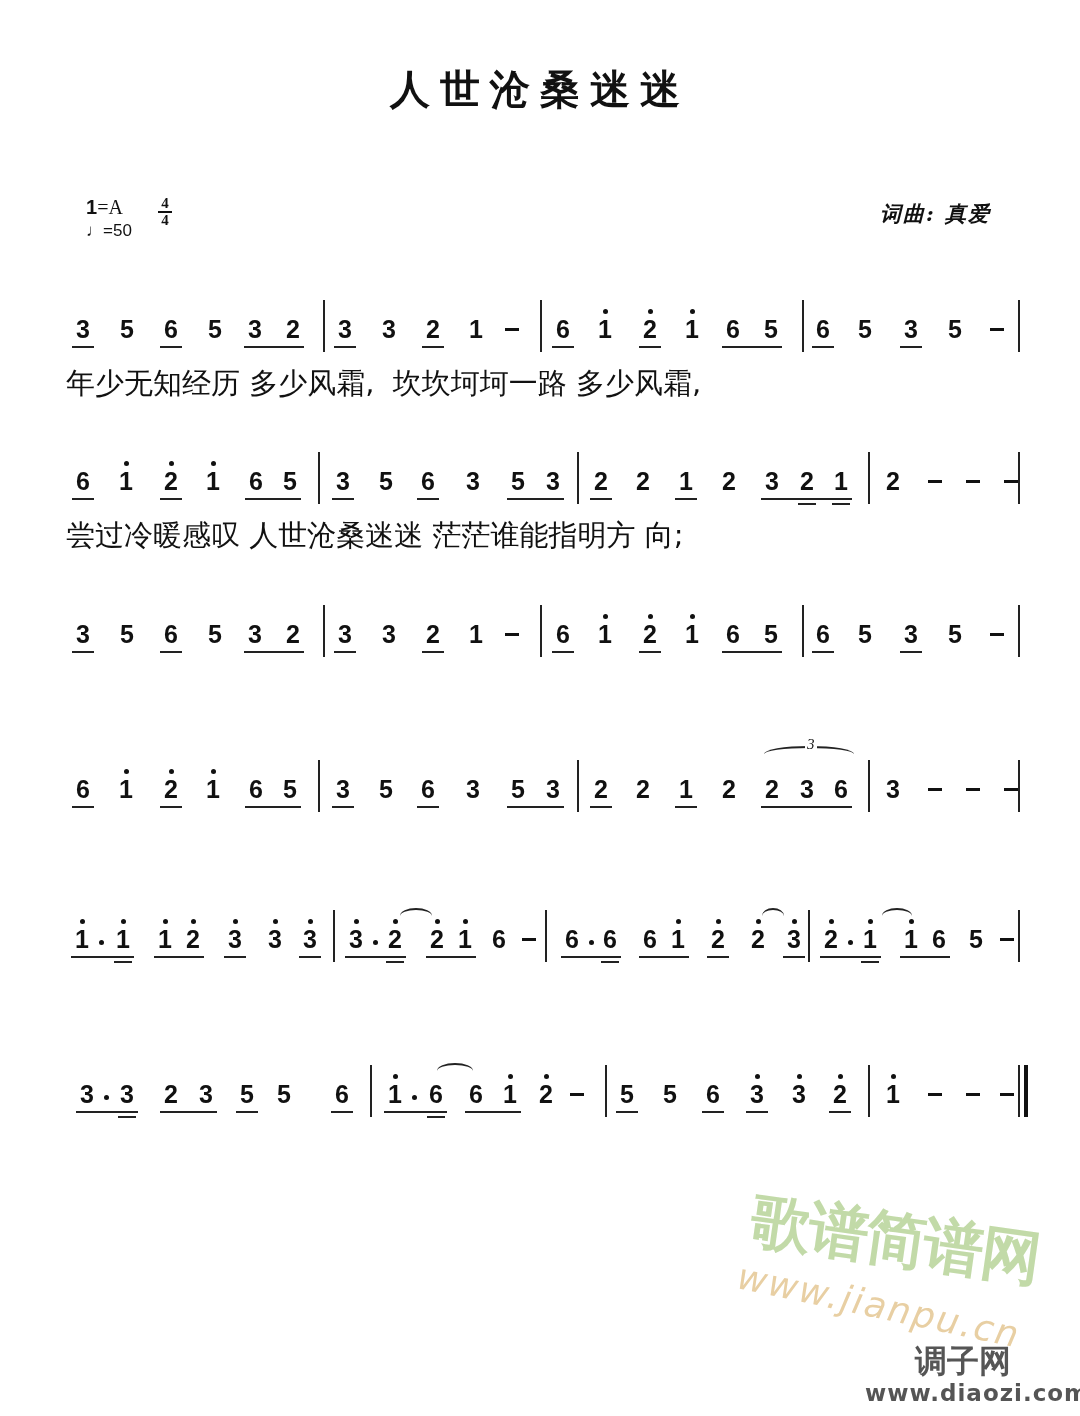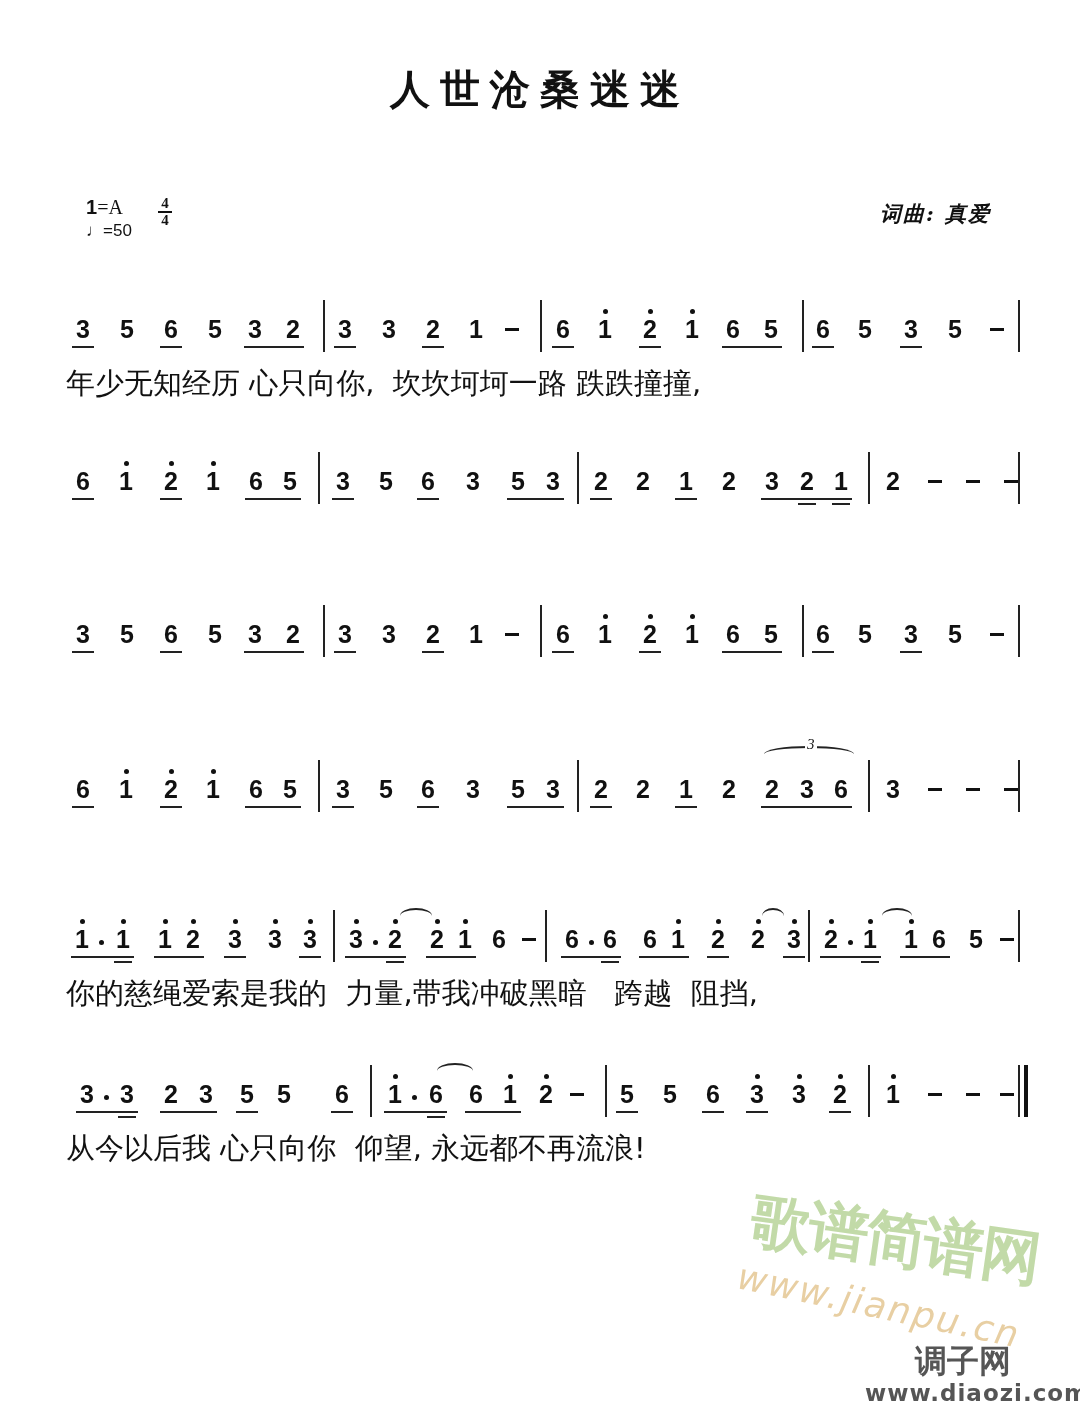--- a/index.html
+++ b/index.html
@@ -78,21 +78,21 @@
         <div class="ul" style="left: 160px; width: 22px; top: 46px;"></div>
         <div class="ul" style="left: 244px; width: 60px; top: 46px;"></div>
         <div class="ul" style="left: 334px; width: 22px; top: 46px;"></div>
         <div class="ul" style="left: 422px; width: 22px; top: 46px;"></div>
         <div class="ul" style="left: 552px; width: 22px; top: 46px;"></div>
         <div class="ul" style="left: 639px; width: 22px; top: 46px;"></div>
         <div class="ul" style="left: 722px; width: 60px; top: 46px;"></div>
         <div class="ul" style="left: 812px; width: 22px; top: 46px;"></div>
         <div class="ul" style="left: 900px; width: 22px; top: 46px;"></div>
       </div>
-      <div class="lyr">年少无知经历 心只向你,  坎坎坷坷一路 跌跌撞撞,</div>
+      <div class="lyr">年少无知经历 多少风霜,  坎坎坷坷一路 多少风霜,</div>
     </div>
     <div class="row" style="top: 452px;">
       <div class="notes">
         <div class="n" style="left: 70px;">6</div>
         <div class="n" style="left: 113px;">1<span class="dot"></span></div>
         <div class="n" style="left: 158px;">2<span class="dot"></span></div>
         <div class="n" style="left: 200px;">1<span class="dot"></span></div>
         <div class="n" style="left: 243px;">6</div>
         <div class="n" style="left: 277px;">5</div>
         <div class="bar" style="left: 318px;"></div>
@@ -121,20 +121,21 @@
         <div class="ul" style="left: 245px; width: 56px; top: 46px;"></div>
         <div class="ul" style="left: 332px; width: 22px; top: 46px;"></div>
         <div class="ul" style="left: 417px; width: 22px; top: 46px;"></div>
         <div class="ul" style="left: 507px; width: 57px; top: 46px;"></div>
         <div class="ul" style="left: 590px; width: 22px; top: 46px;"></div>
         <div class="ul" style="left: 675px; width: 22px; top: 46px;"></div>
         <div class="ul" style="left: 761px; width: 91px; top: 46px;"></div>
         <div class="ul" style="left: 798px; width: 18px; top: 51px;"></div>
         <div class="ul" style="left: 832px; width: 18px; top: 51px;"></div>
       </div>
+      <div class="lyr">尝过冷暖感叹 人世沧桑迷迷 茫茫谁能指明方 向;</div>
     </div>
     <div class="row" style="top: 605px;">
       <div class="notes">
         <div class="n" style="left: 70px;">3</div>
         <div class="n" style="left: 114px;">5</div>
         <div class="n" style="left: 158px;">6</div>
         <div class="n" style="left: 202px;">5</div>
         <div class="n" style="left: 242px;">3</div>
         <div class="n" style="left: 280px;">2</div>
         <div class="bar" style="left: 323px;"></div>
@@ -256,21 +257,20 @@
         <div class="ul" style="left: 639px; width: 50px; top: 46px;"></div>
         <div class="ul" style="left: 707px; width: 22px; top: 46px;"></div>
         <div class="ul" style="left: 783px; width: 22px; top: 46px;"></div>
         <div class="ul" style="left: 820px; width: 61px; top: 46px;"></div>
         <div class="ul" style="left: 861px; width: 18px; top: 51px;"></div>
         <div class="ul" style="left: 900px; width: 50px; top: 46px;"></div>
         <div class="tie" style="left: 400px; width: 32px; top: -2px;"></div>
         <div class="tie" style="left: 762px; width: 22px; top: -2px;"></div>
         <div class="tie" style="left: 882px; width: 30px; top: -2px;"></div>
       </div>
-      <div class="lyr">你的慈绳爱索是我的  力量,带我冲破黑暗   跨越  阻挡,</div>
     </div>
     <div class="row" style="top: 1065px;">
       <div class="notes">
         <div class="n" style="left: 74px;">3<span class="aug"></span></div>
         <div class="n" style="left: 114px;">3</div>
         <div class="n" style="left: 158px;">2</div>
         <div class="n" style="left: 193px;">3</div>
         <div class="n" style="left: 234px;">5</div>
         <div class="n" style="left: 271px;">5</div>
         <div class="n" style="left: 329px;">6</div>
@@ -301,20 +301,19 @@
         <div class="ul" style="left: 331px; width: 22px; top: 46px;"></div>
         <div class="ul" style="left: 384px; width: 63px; top: 46px;"></div>
         <div class="ul" style="left: 427px; width: 18px; top: 51px;"></div>
         <div class="ul" style="left: 465px; width: 56px; top: 46px;"></div>
         <div class="ul" style="left: 616px; width: 22px; top: 46px;"></div>
         <div class="ul" style="left: 702px; width: 22px; top: 46px;"></div>
         <div class="ul" style="left: 746px; width: 22px; top: 46px;"></div>
         <div class="ul" style="left: 829px; width: 22px; top: 46px;"></div>
         <div class="tie" style="left: 437px; width: 36px; top: -2px;"></div>
       </div>
-      <div class="lyr">从今以后我 心只向你  仰望, 永远都不再流浪!</div>
     </div>
   </div>
 
 <div class="wm1">歌谱简谱网</div>
 <div class="wm2">www.jianpu.cn</div>
 <div class="wm3">调子网</div>
 <div class="wm4">www.diaozi.com</div>
 
 </body></html>

